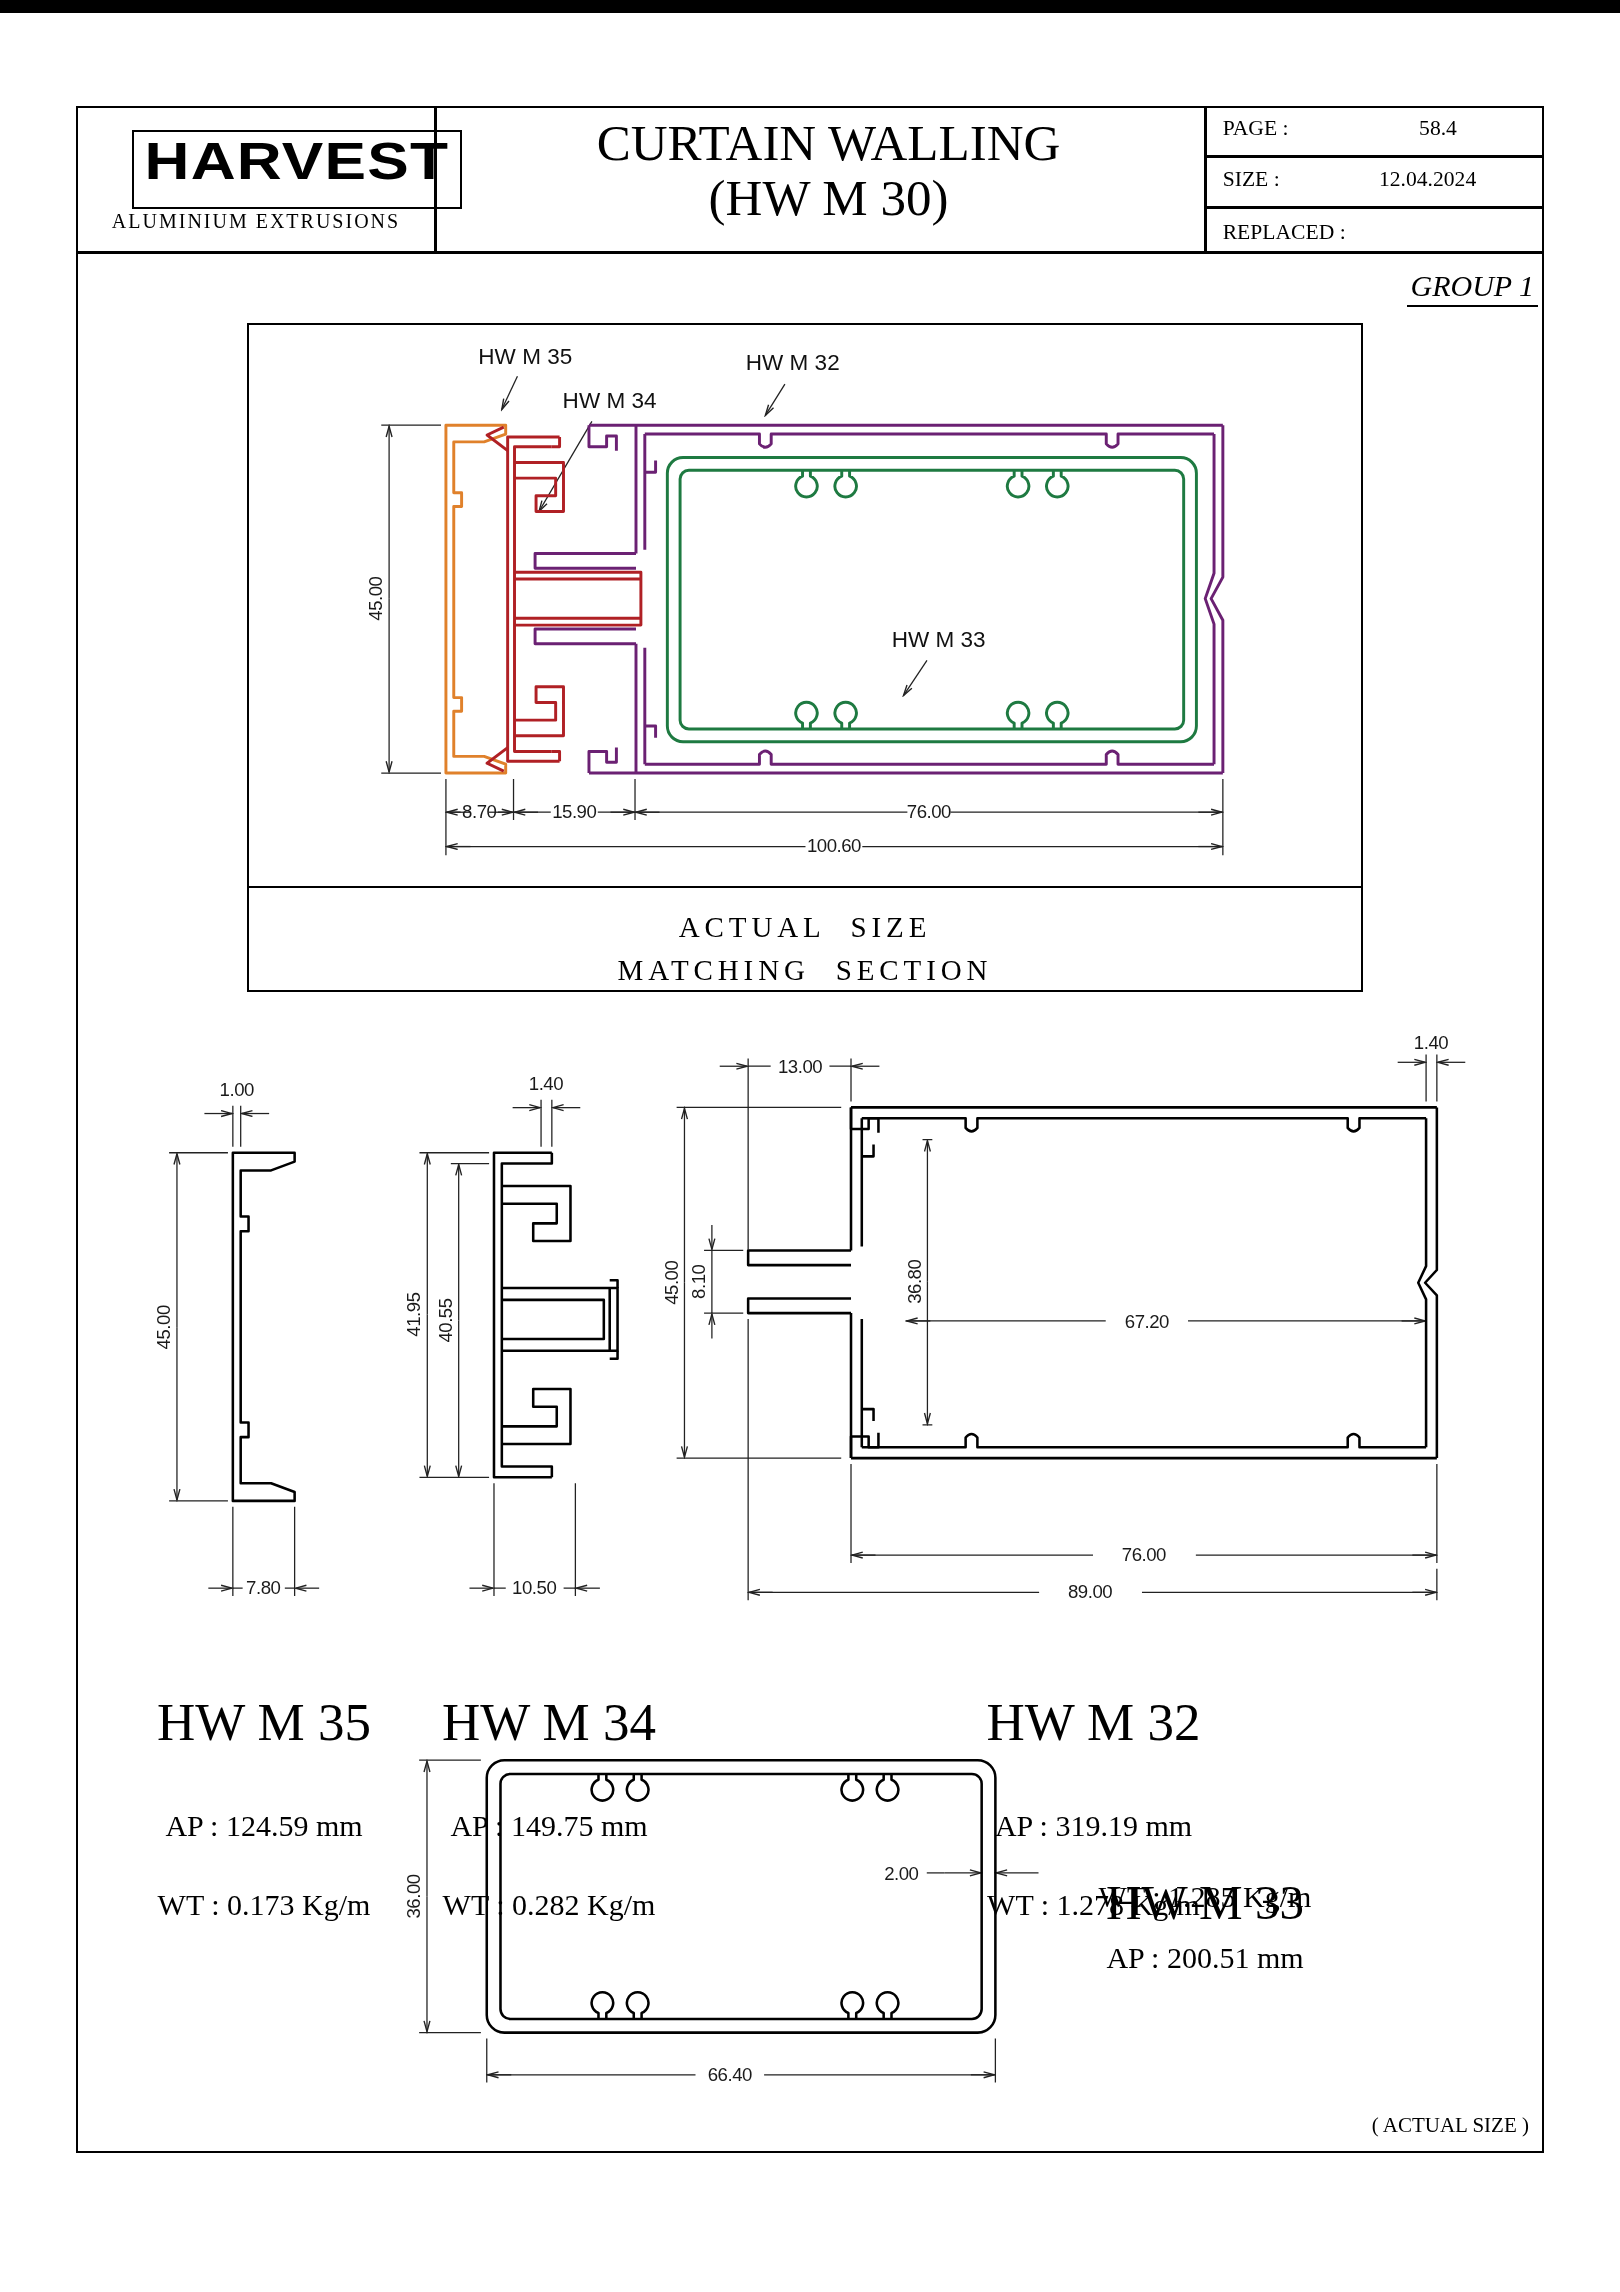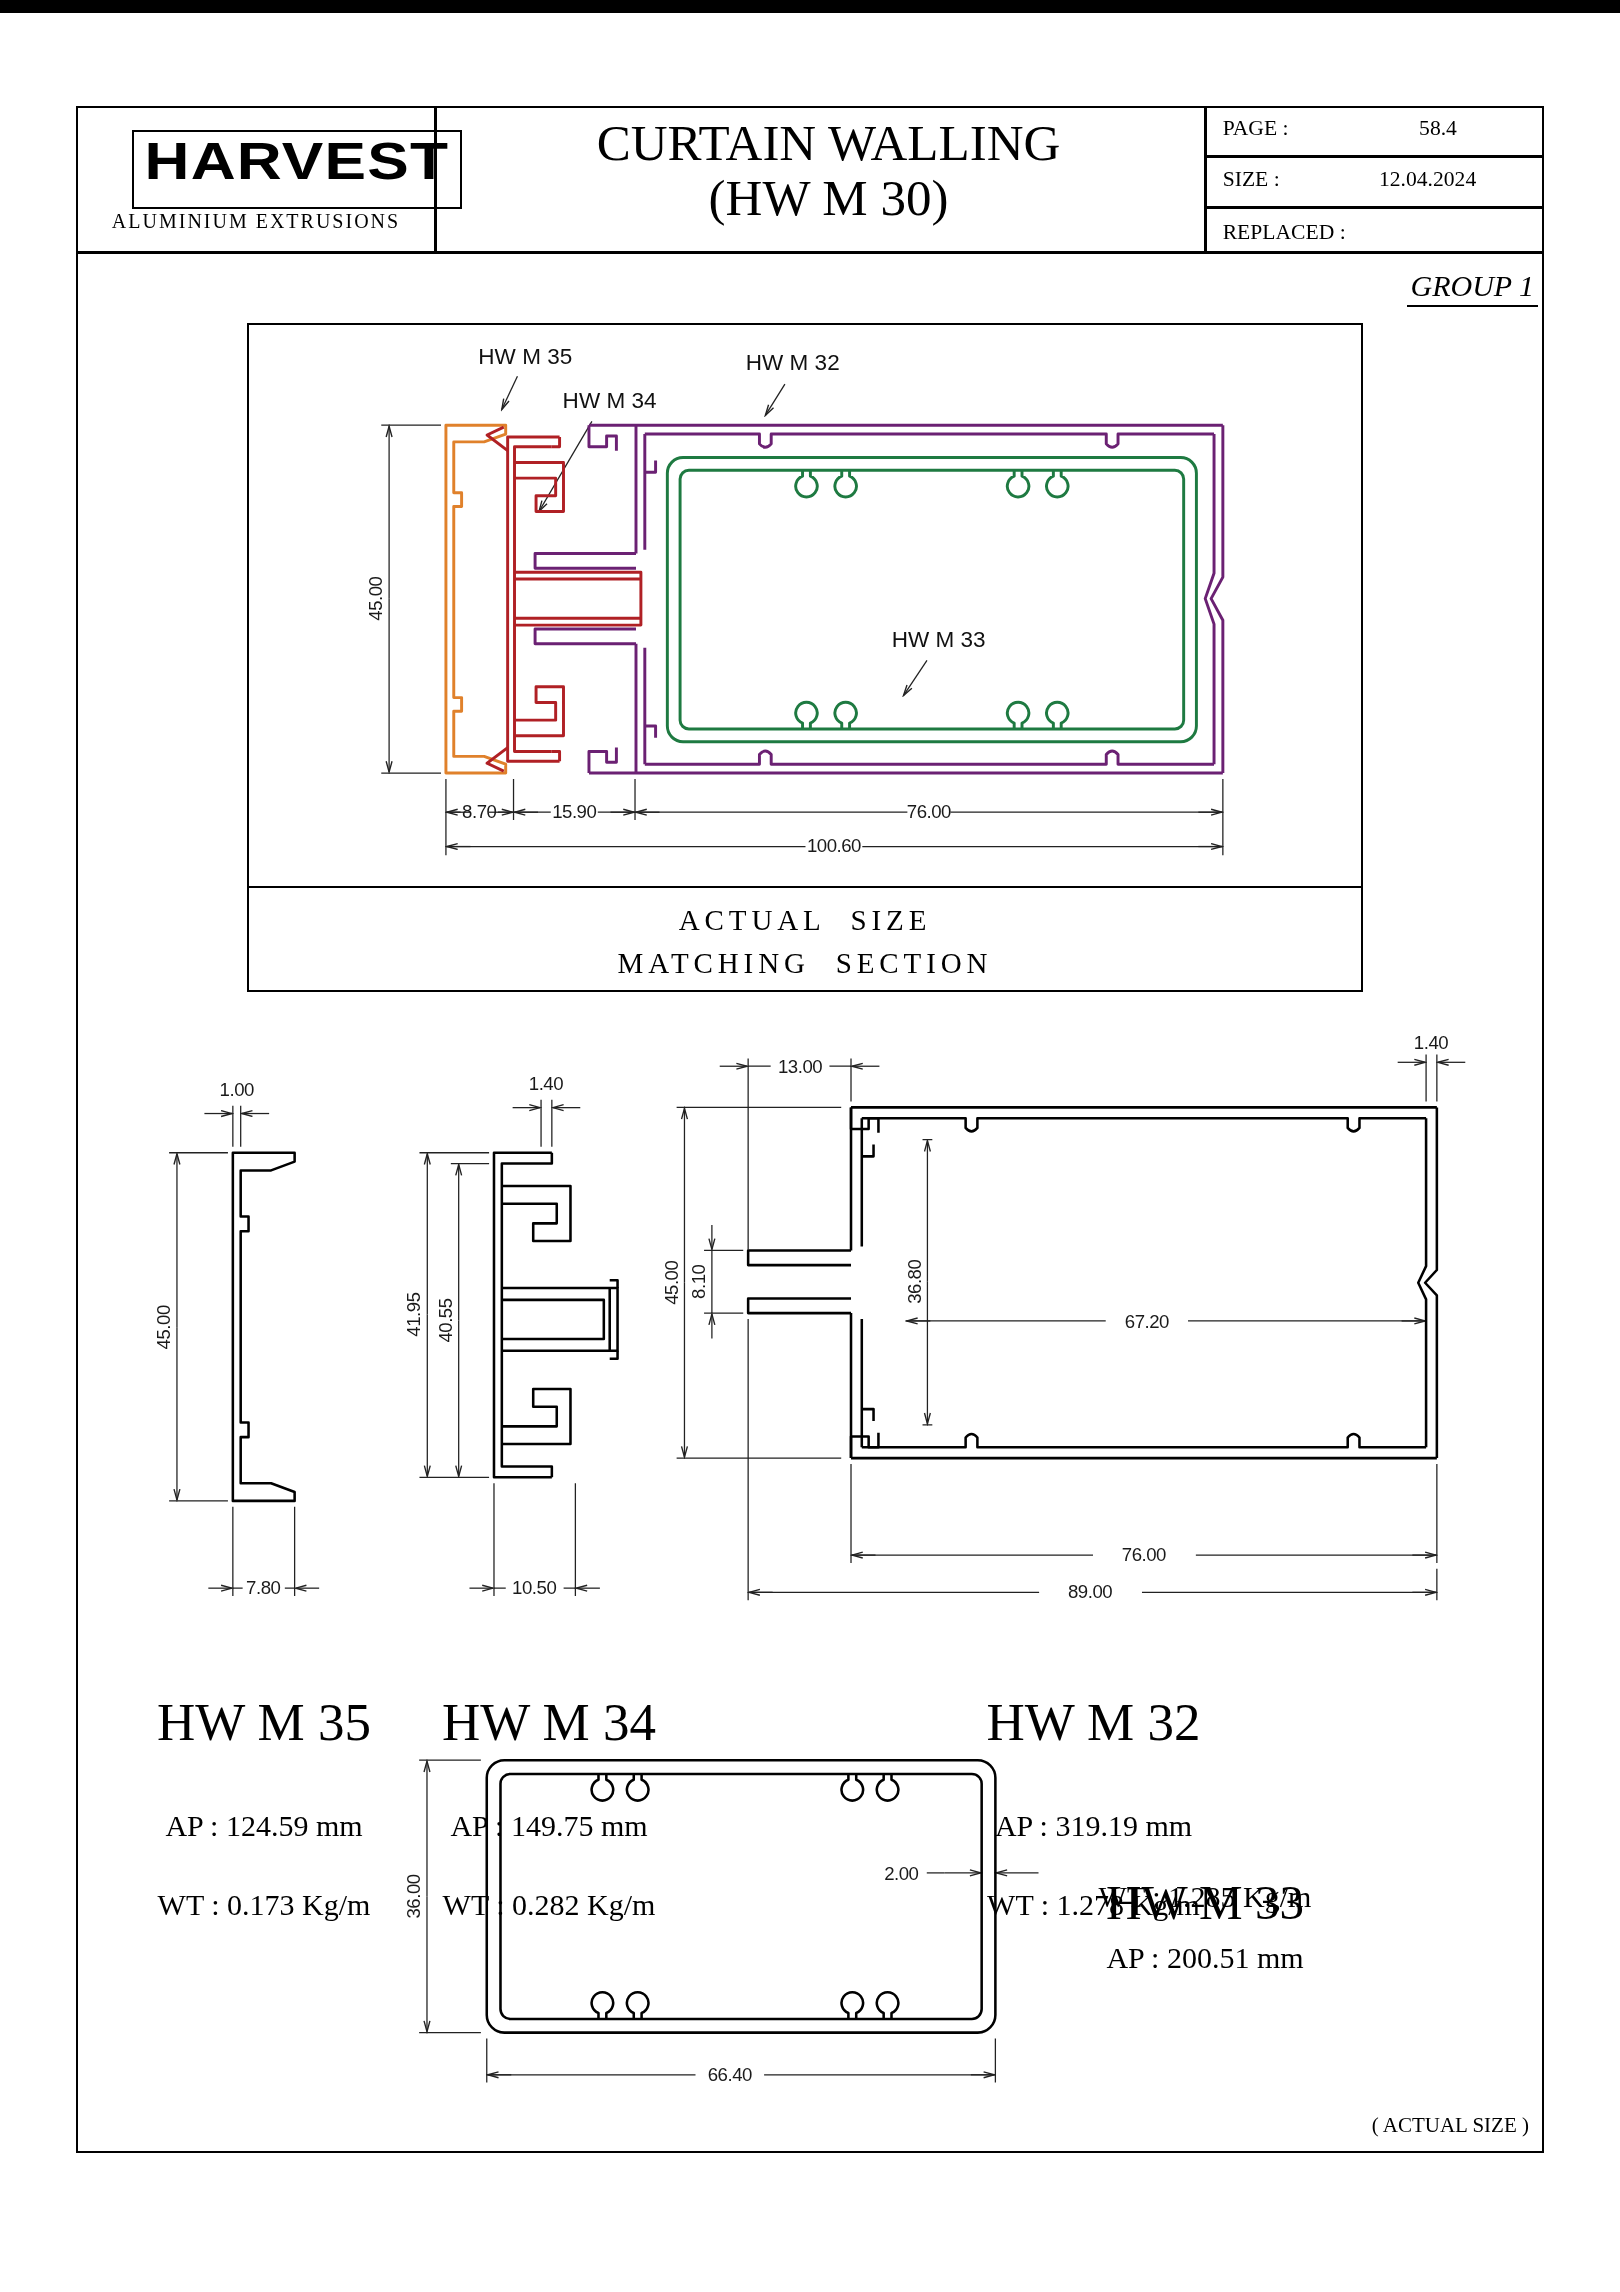--- a/index.html
+++ b/index.html
@@ -138,21 +138,21 @@
       </g>
 
       <g fill="none" stroke-width="3" stroke-linejoin="round" stroke="#1e7a41">
         <rect x="427" y="135" width="540" height="290" rx="16"></rect>
         <rect x="440" y="148" width="514" height="264" rx="9"></rect>
         <path d="M565,148 v6 a11,11 0 1 0 8,0 v-6 M605,148 v6 a11,11 0 1 0 8,0 v-6 M781,148 v6 a11,11 0 1 0 8,0 v-6 M821,148 v6 a11,11 0 1 0 8,0 v-6"></path>
         <path d="M565,412 v-6 a11,11 0 1 1 8,0 v6 M605,412 v-6 a11,11 0 1 1 8,0 v6 M781,412 v-6 a11,11 0 1 1 8,0 v6 M821,412 v-6 a11,11 0 1 1 8,0 v6"></path>
       </g>
     </svg>
     <div class="mcaption">
-      <div class="mcap-line" style="padding-top:11px;">ACTUAL SIZE</div>
+      <div class="mcap-line" style="padding-top:18px;">ACTUAL SIZE</div>
       <div class="mcap-line">MATCHING SECTION</div>
     </div>
   </div>
 
   <svg class="abs" style="left:118px;top:1039px;" width="265" height="608" viewBox="0 0 270 620">
     <g stroke="#222" stroke-width="1.3" fill="none">
       <path d="M117,110 V68 M125,110 V68"></path>
       <path d="M88,76 L116,76" marker-end="url(#arr)"></path>
         <path d="M154,76 L126,76" marker-end="url(#arr)"></path>
       <path d="M112,116 H52 M112,471 H52"></path>

